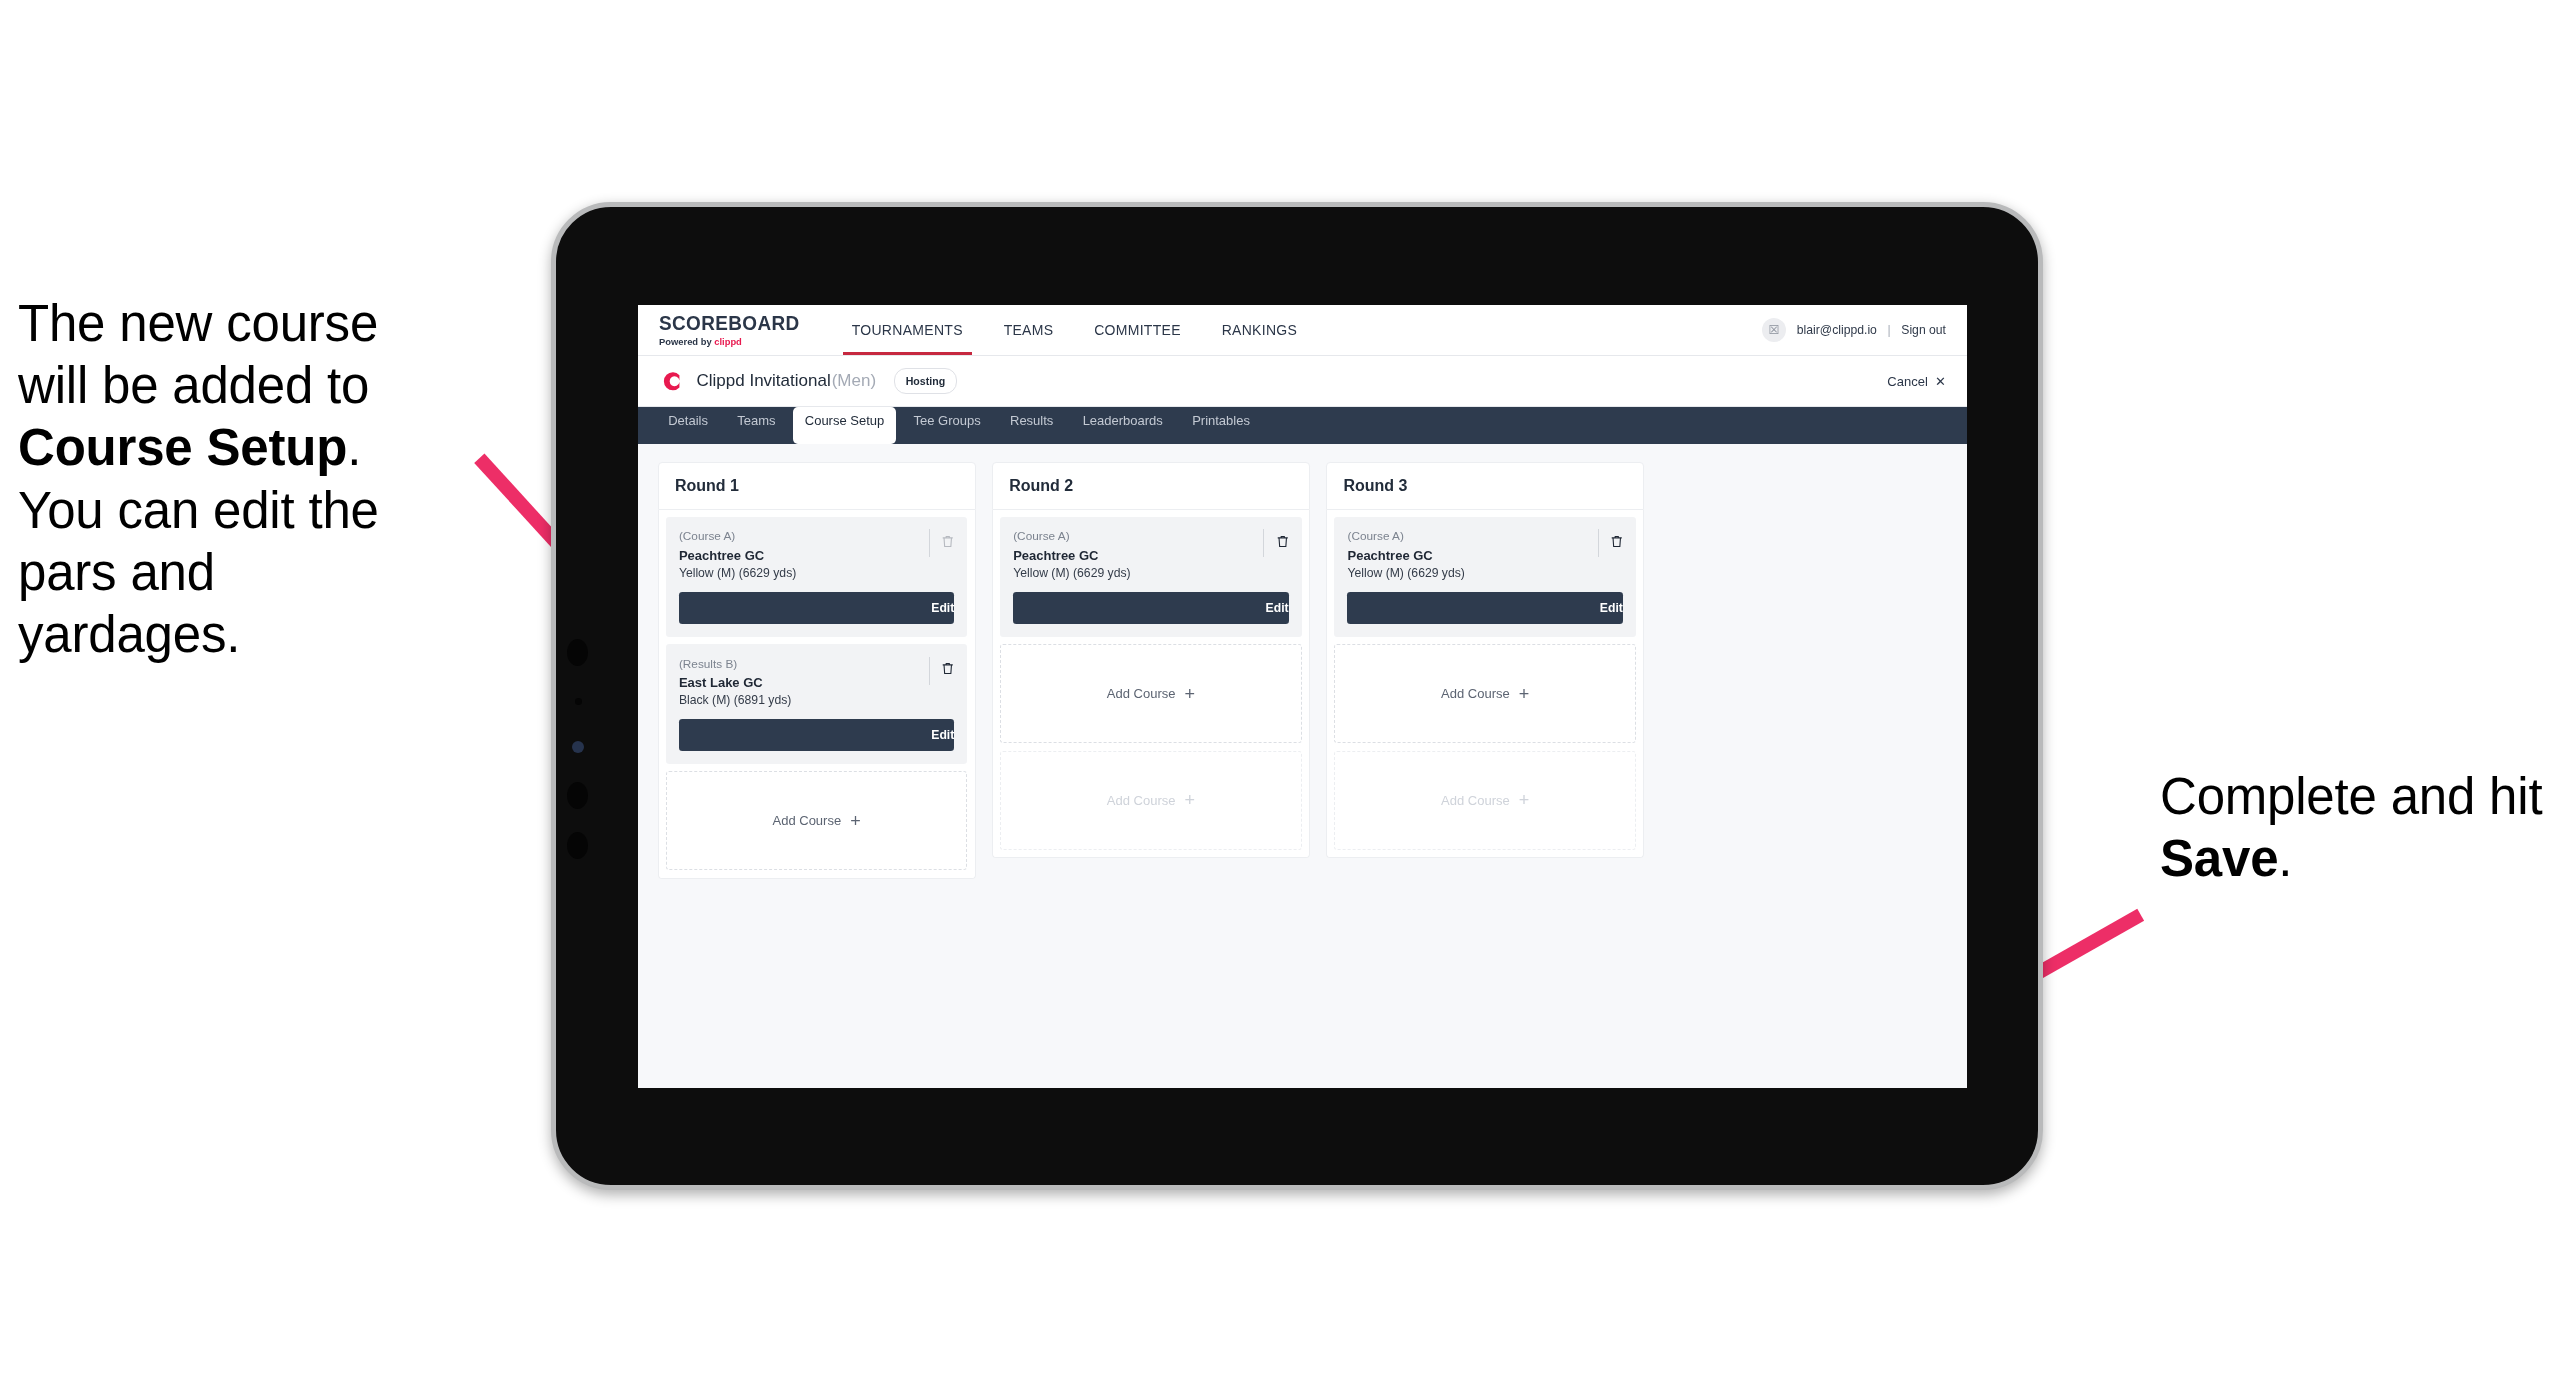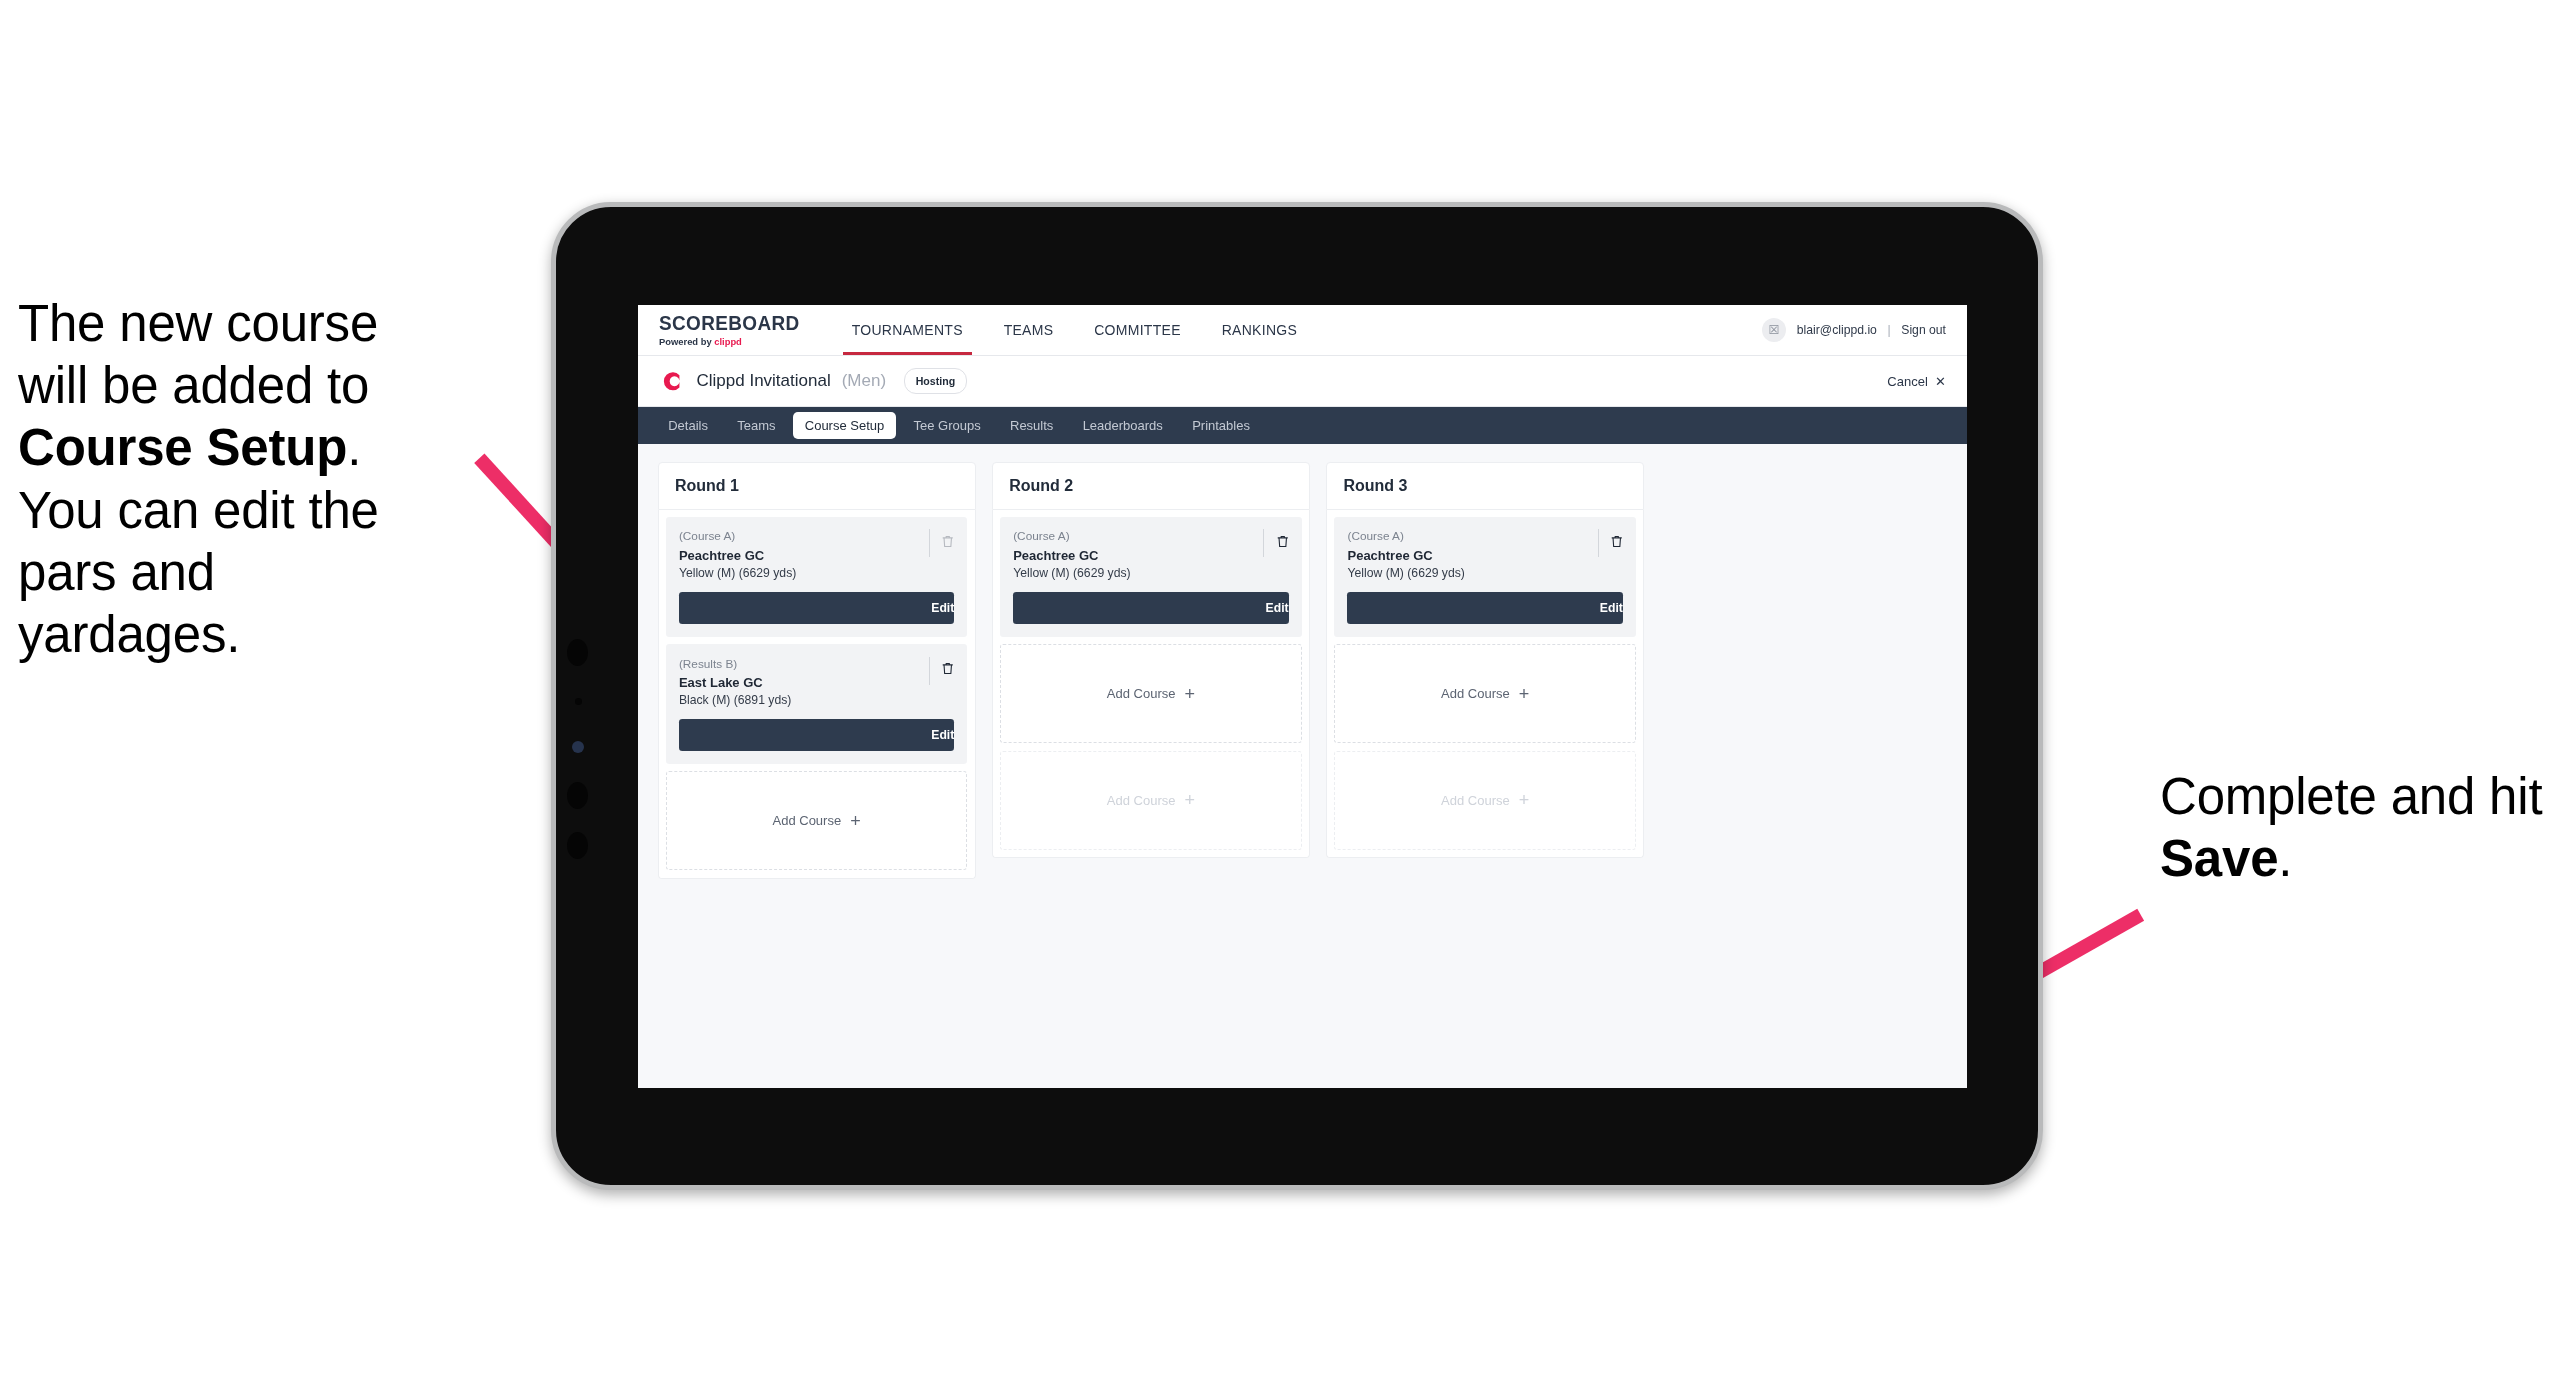--- a/index.html
+++ b/index.html
@@ -98,36 +98,36 @@
     height: 51px; background: #ffffff;
     display: flex; align-items: center;
     padding: 0 21px;
     border-bottom: 0.8px solid #e6e8ec;
   }
   .clogo {
     width: 24.5px; height: 24.5px; margin-right: 13px;
     display: flex; align-items: center; justify-content: center;
   }
   .ttitle { font-size: 17px; color: #222c3a; }
-  .tgender { font-size: 17px; color: #a4aab5; margin-left: 11px; }
+  .tgender { font-size: 17px; color: #a4aab5; margin-left: 1px; }
   .hosting-badge {
     margin-left: 18px; padding: 5.7px 10.6px;
     border: 0.8px solid #dfe1e6; border-radius: 12px;
     font-size: 10.6px; font-weight: 700; color: #222c3a;
     background: #fff; cursor: pointer;
   }
   .cancel-btn {
     margin-left: auto; display: flex; align-items: center; gap: 7.3px;
     font-size: 13px; color: #2b3648; cursor: pointer;
   }
 
   
   .tabstrip {
     height: 37px; background: #2e3b4e;
-    display: flex; align-items: center; padding: 0 18px; gap: 4.9px;
+    display: flex; padding: 0 18px; gap: 4.9px;
   }
   .tab {
     font-size: 13px; color: #c3c9d3;
     padding: 5.7px 12.2px; border-radius: 4.9px; cursor: pointer;
     font-family: "Liberation Sans", sans-serif;
   }
   .tab.active { background: #ffffff; color: #222c3a; font-weight: 400; }
 
   
   .rounds {

